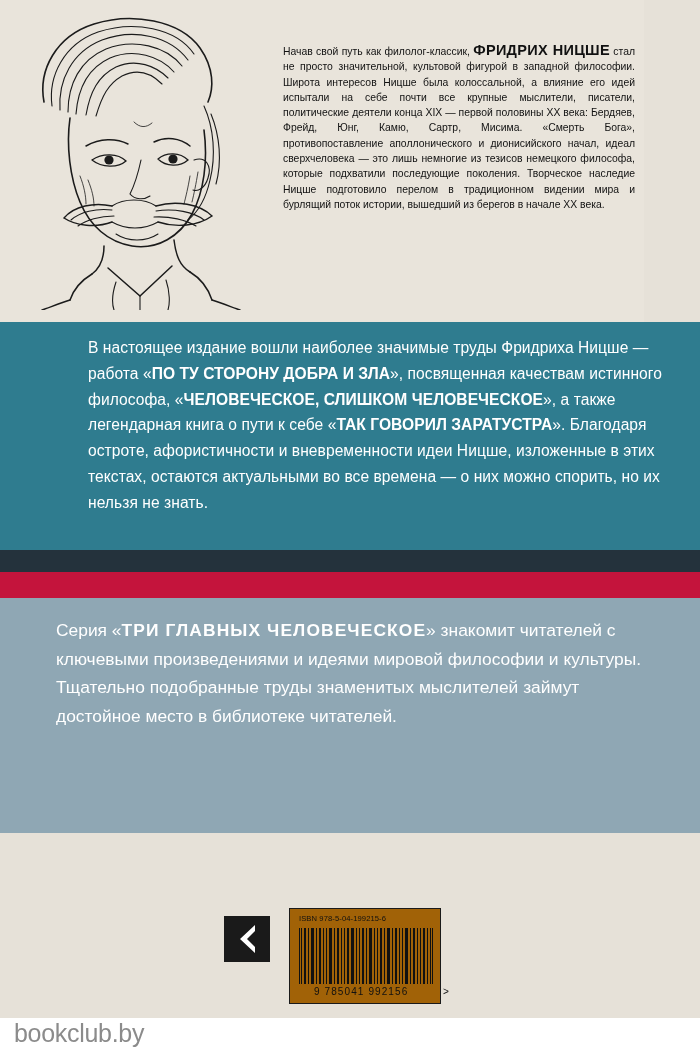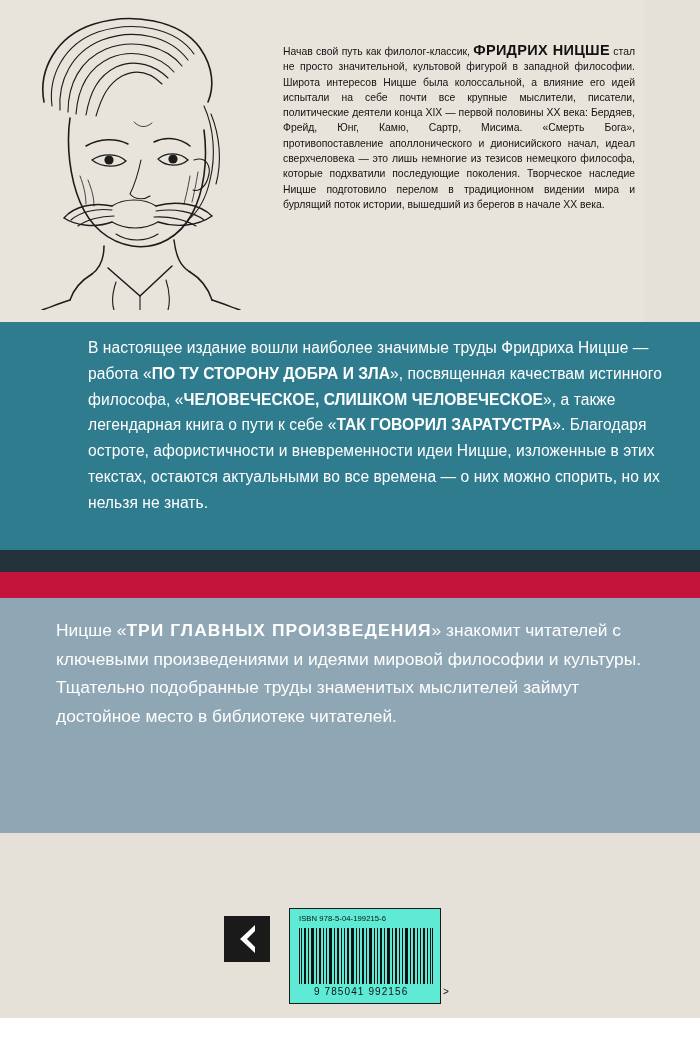--- a/index.html
+++ b/index.html
@@ -117,21 +117,21 @@
     left: 0; top: 833px;
     width: 700px; height: 231px;
     background: #e6e1d8;
   }
 
   
   .barcode-box {
     position: absolute;
     left: 289px; top: 908px;
     width: 152px; height: 96px;
-    background: #5eead4;
+    background: #a16207;
     border: 1px solid #1a1a1a;
     box-sizing: border-box;
   }
   .isbn-text {
     position: absolute;
     left: 9px; top: 5px;
     font-size: 7.6px;
     color: #111;
     letter-spacing: .1px;
     font-family: "Liberation Sans", sans-serif;
@@ -263,21 +263,21 @@
   <div class="teal-band"></div>
   <div class="teal-text">
     <span>В настоящее издание вошли наиболее значимые труды Фридриха Ницше — работа «</span><b>ПО ТУ СТОРОНУ ДОБРА И ЗЛА</b><span>», посвященная качествам истинного философа, «</span><b>ЧЕЛОВЕЧЕСКОЕ, СЛИШКОМ ЧЕЛОВЕЧЕСКОЕ</b><span>», а также легендарная книга о пути к себе «</span><b>ТАК ГОВОРИЛ ЗАРАТУСТРА</b><span>». Благодаря остроте, афористичности и вневременности идеи Ницше, изложенные в этих текстах, остаются актуальными во все времена — о них можно спорить, но их нельзя не знать.</span>
   </div>
 
   <div class="dark-band"></div>
   <div class="red-band"></div>
 
   <div class="series-band"></div>
   <div class="series-text">
-    <span>Ницше «</span><span class="caps">ТРИ ГЛАВНЫХ ПРОИЗВЕДЕНИЯ</span><span>» знакомит читателей с ключевыми произведениями и идеями мировой философии и культуры. Тщательно подобранные труды знаменитых мыслителей займут достойное место в библиотеке читателей.</span>
+    <span>Серия «</span><span class="caps">ТРИ ГЛАВНЫХ ЧЕЛОВЕЧЕСКОЕ</span><span>» знакомит читателей с ключевыми произведениями и идеями мировой философии и культуры. Тщательно подобранные труды знаменитых мыслителей займут достойное место в библиотеке читателей.</span>
   </div>
 
   <div class="bottom-band"></div>
 
   <div class="logo">
     <svg width="46" height="46" viewBox="0 0 46 46" xmlns="http://www.w3.org/2000/svg">
       <rect x="0" y="0" width="46" height="46" fill="#1a1a1a"></rect>
       <path d="M31 9 L16 23 L31 37 L31 31 L23 23 L31 15 Z" fill="#ffffff"></path>
     </svg>
   </div>
@@ -325,14 +325,15 @@
         <i style="left:131px;width:1px"></i>
       <i style="left:133px;width:1px"></i>
     </div>
     <div class="barcode-num">
       <span>9 785041 992156</span>
       <span style="float:right">&gt;</span>
     </div>
   </div>
 
   <div class="footer"></div>
+  <div class="footer-text">bookclub.by</div>
 
 </div>
 
 </body></html>

